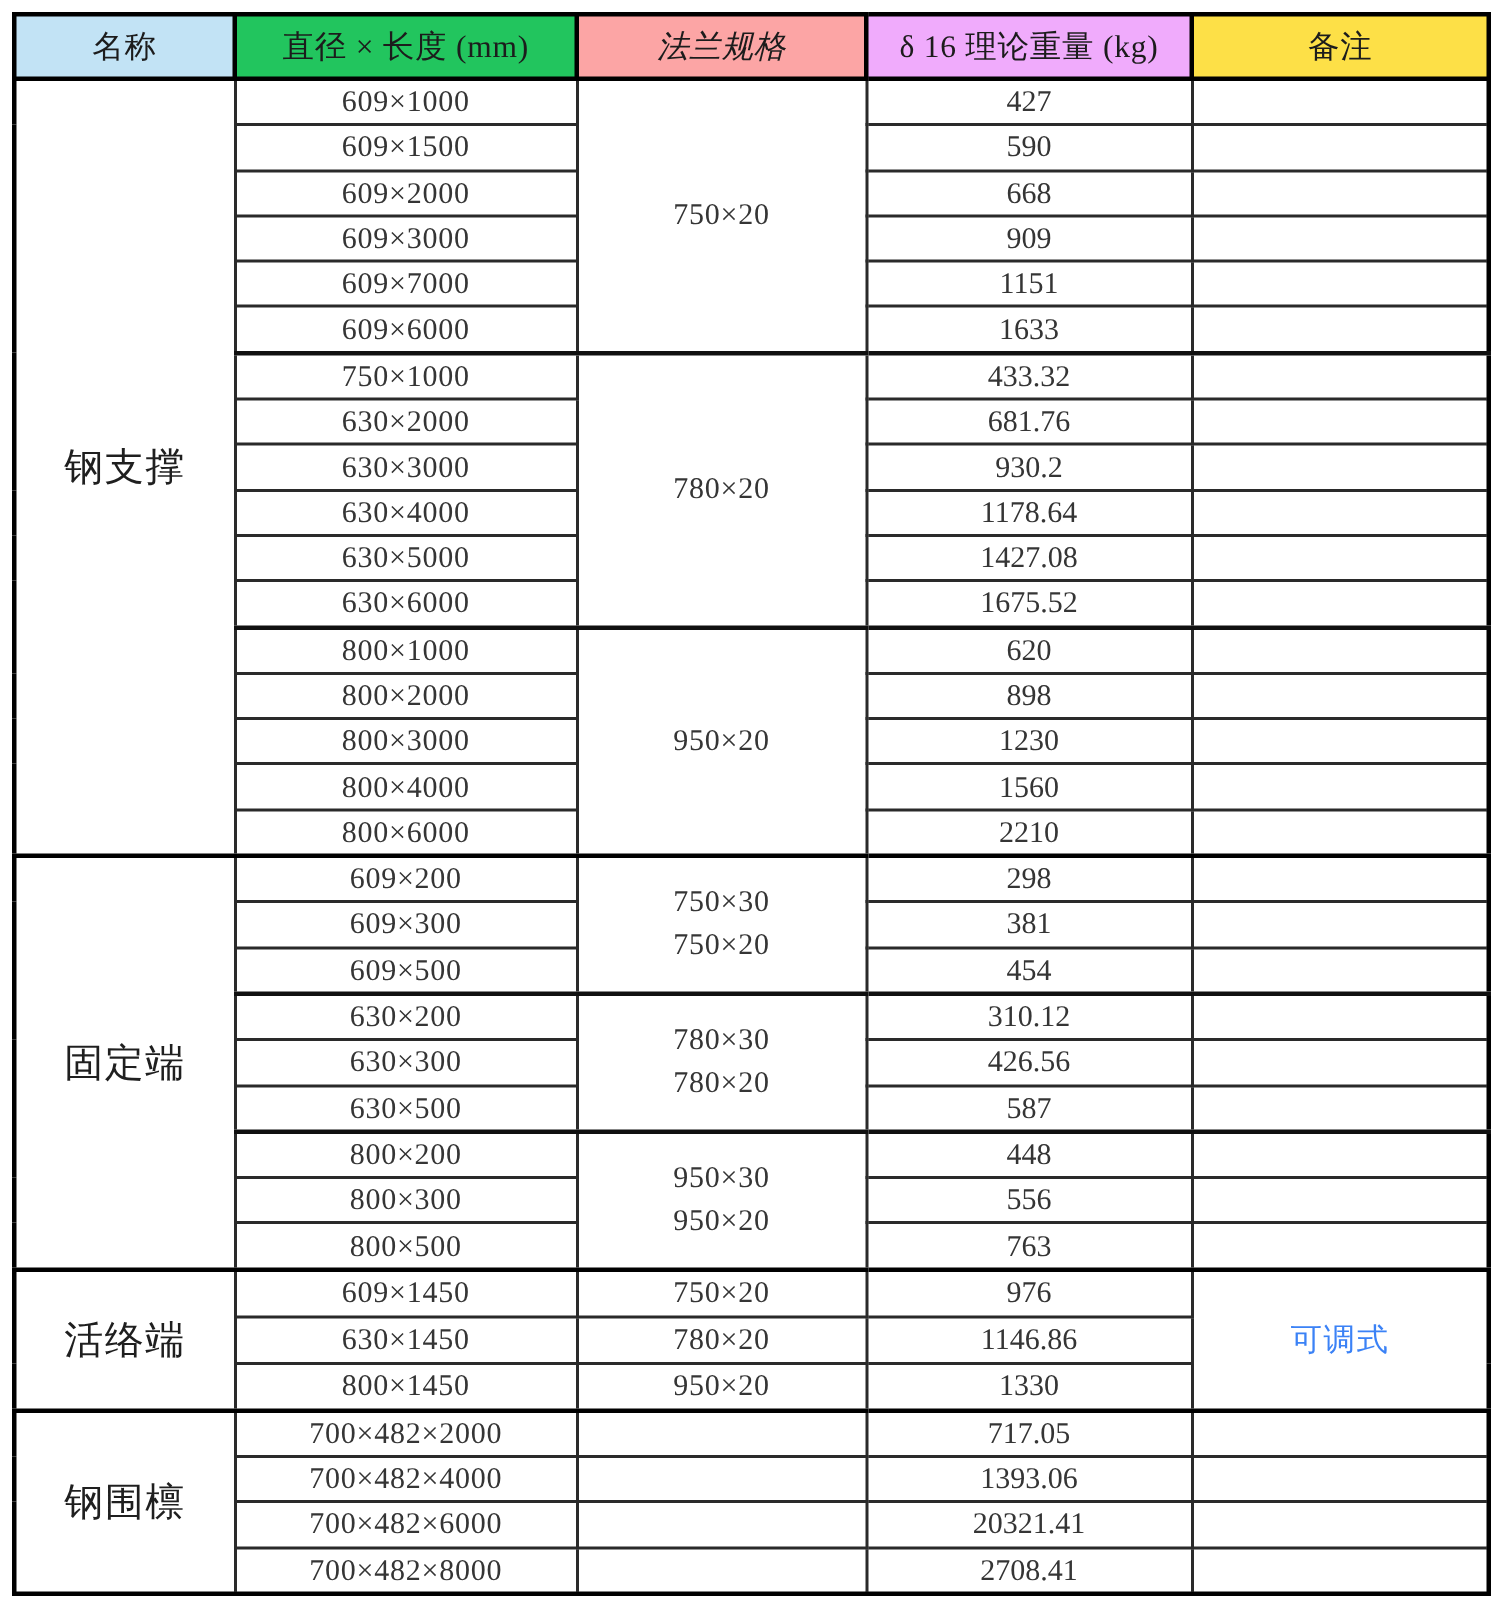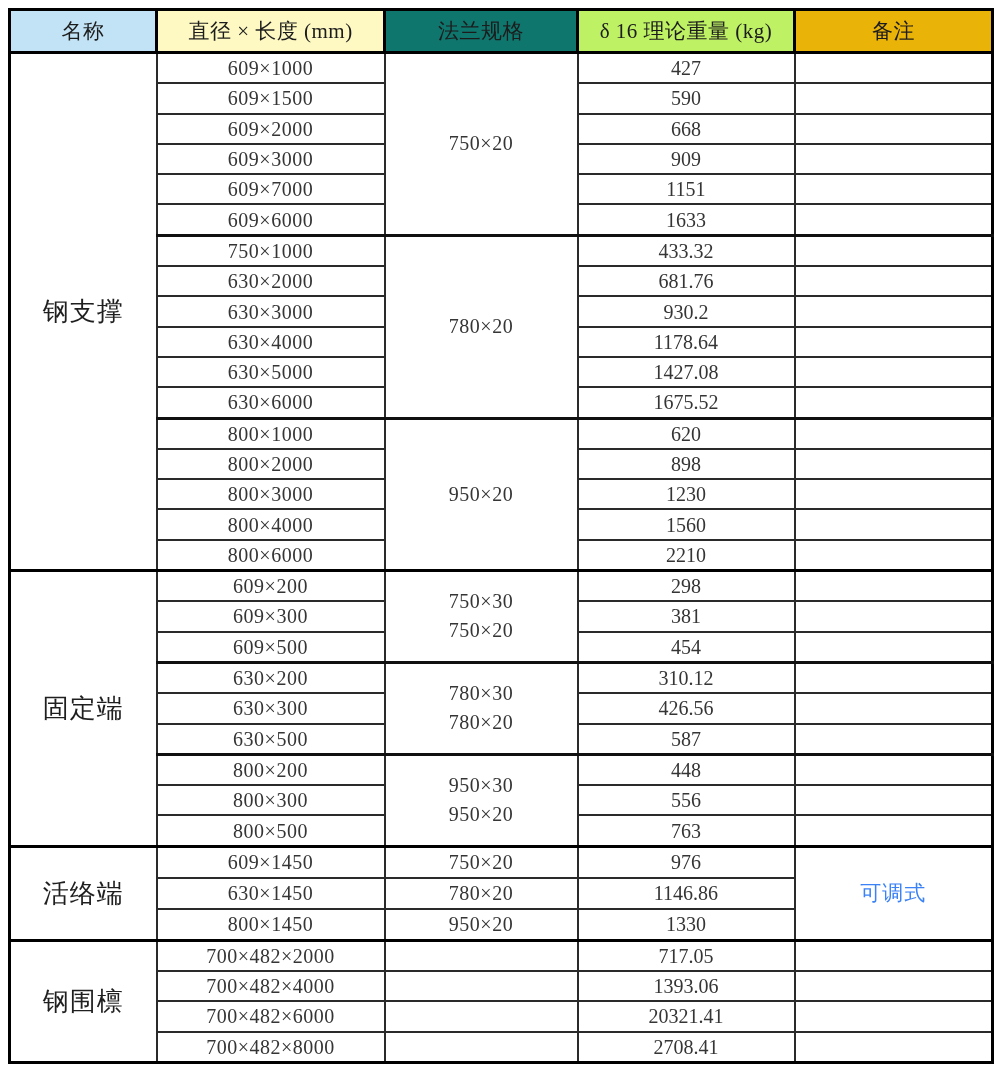--- a/index.html
+++ b/index.html
@@ -72,24 +72,24 @@
       <colgroup>
         <col style="width:147px">
         <col style="width:228px">
         <col style="width:193px">
         <col style="width:217px">
         <col style="width:198px">
       </colgroup>
       <thead>
         <tr>
           <th style="background: rgb(194, 227, 245);">名称</th>
-          <th style="background: #fef9c3;">直径 × 长度 (mm)</th>
-          <th style="background: #0f766e;">法兰规格</th>
-          <th style="background: #bef264;">δ 16 理论重量 (kg)</th>
-          <th style="background: #eab308;">备注</th>
+          <th style="background: #22c55e;">直径 × 长度 (mm)</th>
+          <th style="background: #fca5a5; font-style: italic;">法兰规格</th>
+          <th style="background: #f0abfc;">δ 16 理论重量 (kg)</th>
+          <th style="background: #fde047;">备注</th>
         </tr>
       </thead>
       <tbody>
           <tr class="section-start">
             <td class="name-cell" rowspan="17">钢支撑</td>
             <td class="size-cell">609×1000</td>
             <td class="flange-cell" rowspan="6">
               <div class="flange-line">750×20</div>
             </td>
             <td class="weight-cell">427</td>

